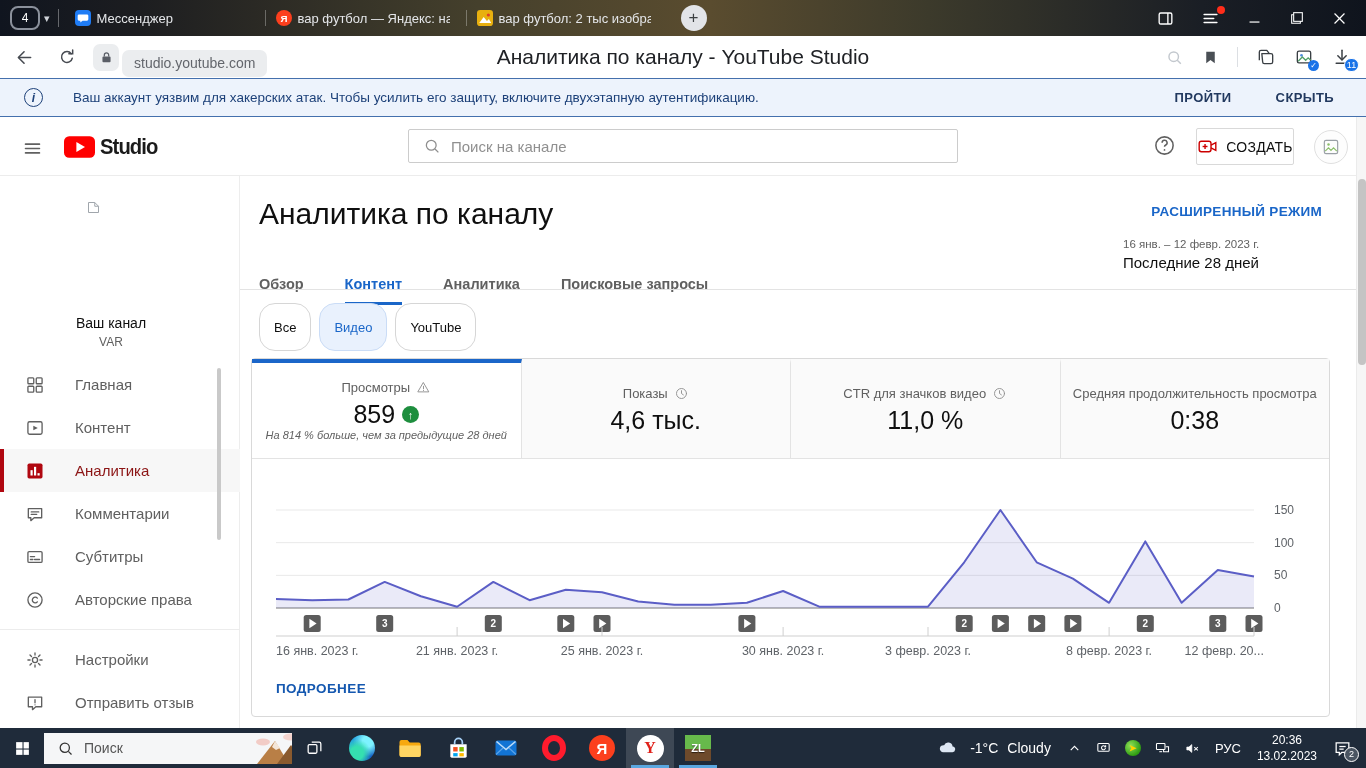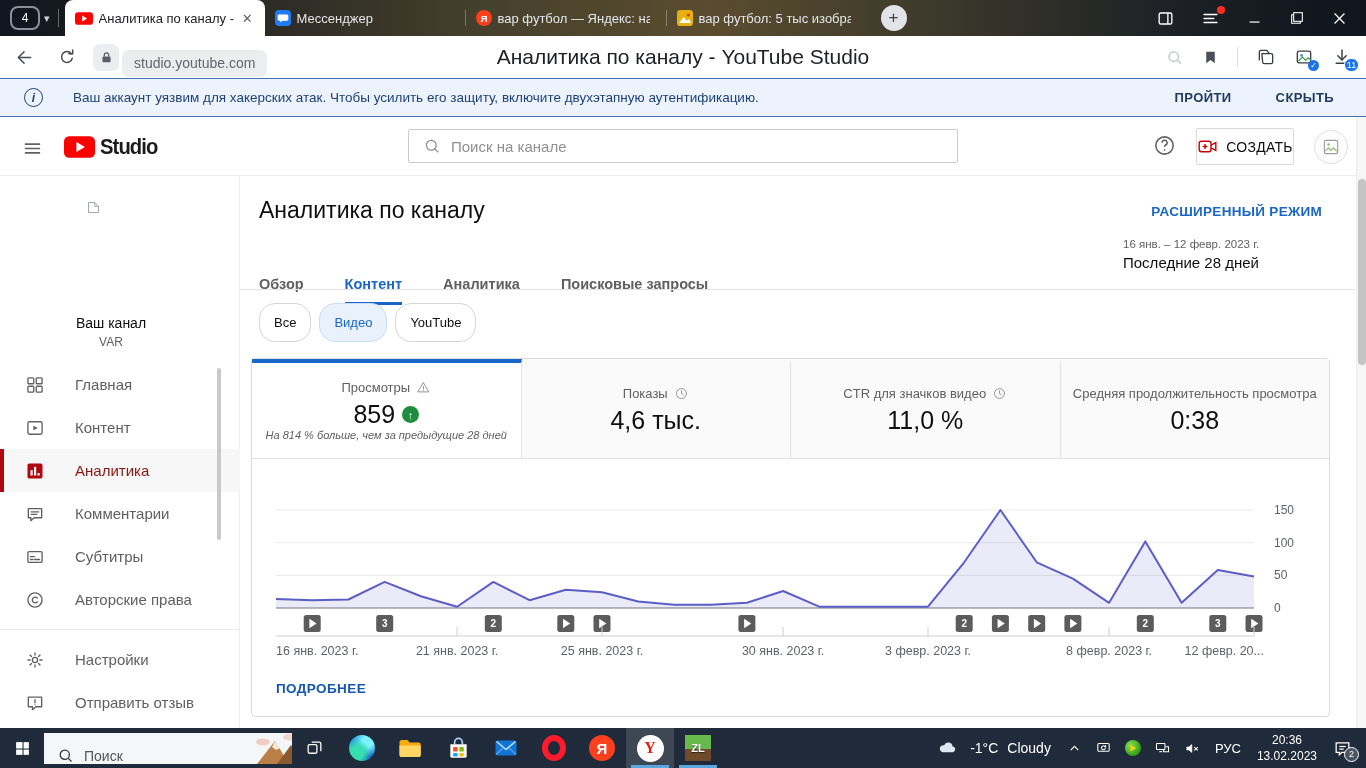--- a/index.html
+++ b/index.html
@@ -78,32 +78,32 @@
   .sitem .sic { width:20px; height:20px; margin-left:25px; display:flex; align-items:center; justify-content:center; }
   .sitem .slabel { margin-left:22px; font-size:15px; }
   .sitem.active { background:#f7f7f7; color:#8c1515; }
   .sitem.active::before { content:""; position:absolute; left:0; top:0; bottom:0; width:4px; background:#b00710; }
   .sitem.active .slabel { color:#8c1515; }
   .sdivider { height:1px; background:#ececec; margin:8px 0; }
   .side-scroll { position:absolute; right:18px; top:192px; width:4px; height:172px; background:#c9c9c9; border-radius:2px; }
 
   
   .main { position:absolute; top:176px; left:240px; width:1116px; height:552px; background:#fff; }
-  .m-title { position:absolute; left:19px; top:21px; font-size:23px; color:#0f0f0f; font-weight:400; }
+  .m-title { position:absolute; left:19px; top:21px; font-size:30px; color:#0f0f0f; font-weight:400; }
   .adv-link { position:absolute; right:34px; top:28px; font-size:13.5px; font-weight:bold; letter-spacing:.3px; color:#1a66c8; cursor:pointer; }
   .mtabs { position:absolute; left:19px; top:92px; display:flex; gap:41px; height:37px; }
   .mtab { font-size:14.5px; color:#606060; font-weight:bold; display:flex; align-items:flex-start; padding-top:8px; position:relative; cursor:pointer; }
   .mtab.active { color:#1a66c8; }
   .mtab.active::after { content:""; position:absolute; left:0; right:0; bottom:0; height:3px; background:#1a66c8; }
   .mtabs-border { position:absolute; left:0; top:113px; width:1116px; height:1px; background:#e3e3e3; }
   .datepick { position:absolute; left:883px; top:62px; width:250px; cursor:pointer; }
   .dp-range { font-size:11.5px; color:#606060; }
   .dp-preset { font-size:15px; color:#0f0f0f; margin-top:4px; }
   .chips { position:absolute; left:19px; top:127px; display:flex; gap:8px; }
-  .chip { height:39px; padding:0 14px; border-radius:16px; border:1px solid #d6d6d6; font-size:13px; color:#0f0f0f;
+  .chip { height:48px; padding:0 14px; border-radius:16px; border:1px solid #d6d6d6; font-size:13px; color:#0f0f0f;
     display:flex; align-items:center; background:#fff; cursor:pointer; }
   .chip.active { background:#e9f1fd; border-color:#cadcf6; color:#1a66c8; }
 
   .card { position:absolute; left:11px; top:182px; width:1079px; height:359px; border:1px solid #d9d9d9; border-radius:4px; background:#fff; }
   .metrics { display:flex; height:100px; border-bottom:1px solid #e3e3e3; }
   .metric { flex:1; background:#fafafa; border-right:1px solid #e3e3e3; border-top:4px solid #fafafa;
     display:flex; flex-direction:column; align-items:center; justify-content:center; cursor:pointer; }
   .metric:last-child { border-right:0; }
   .metric.active { background:#fff; border-top:4px solid #1b66c9; }
   .metric .mlabel { font-size:13px; color:#606060; display:flex; align-items:center; gap:6px; }
@@ -114,21 +114,21 @@
   .mic { color:#909090; display:flex; }
   .chart-wrap { position:absolute; left:0; top:96px; width:1079px; height:220px; }
   .details-link { position:absolute; left:24px; top:322px; font-size:13.5px; font-weight:bold; letter-spacing:.4px; color:#1558b0; cursor:pointer; }
 
   .page-scroll { position:absolute; top:117px; right:0; width:10px; height:611px; background:#f6f6f6; border-left:1px solid #ebebeb; }
   .page-thumb { position:absolute; top:62px; left:1px; width:8px; height:186px; background:#c4c4c4; border-radius:4px; }
 
   
   .taskbar { position:absolute; top:728px; left:0; width:1366px; height:40px; background:#1f2b3a; display:flex; align-items:center; }
   .tstart { width:44px; height:40px; display:flex; align-items:center; justify-content:center; }
-  .tsearch { width:248px; height:31px; background:#f5f6f7; display:flex; align-items:flex-end; position:relative; overflow:hidden; }
+  .tsearch { width:248px; height:31px; background:#f5f6f7; display:flex; align-items:center; position:relative; overflow:hidden; }
   .tsearch svg { margin:0 10px 0 13px; color:#333; }
   .tsearch input { border:0; outline:0; background:transparent; font-size:14px; color:#444; width:120px; }
   .tsearch input::placeholder { color:#555; }
   .tsearch-art { position:absolute; right:0; top:0; width:66px; height:31px; }
   .tva { width:44px; height:40px; display:flex; align-items:center; justify-content:center; color:#fff; }
   .tapps { display:flex; margin-left:2px; }
   .tapp { width:48px; height:40px; display:flex; align-items:center; justify-content:center; position:relative; cursor:pointer; }
   .tapp.active { background:rgba(255,255,255,.14); }
   .tapp.running::after { content:""; position:absolute; bottom:0; left:5px; right:5px; height:3px; background:#5aa7e0; }
   .ic-edge { width:26px; height:26px; border-radius:50%;
@@ -156,30 +156,20 @@
 </head>
 <body>
 
 <div class="tabstrip">
   <div class="tab-counter">
       <span>4</span>
     </div>
   <span class="tab-counter-chev">▾</span>
   <div class="strip-sep"></div>
   <div class="tabs" id="tabs">
-      <div class="tab active">
-        <span class="ticon">
-          <svg viewBox="0 0 20 14" width="18" height="13">
-            <rect width="20" height="14" rx="3.5" fill="#f00"></rect>
-            <path d="M8 3.8 l5.4 3.2 L8 10.2z" fill="#fff"></path>
-          </svg>
-        </span>
-        <span class="t-title">Аналитика по каналу -</span>
-        <span class="t-close">✕</span>
-      </div>
       <div class="tab">
         <span class="ticon">
           <svg viewBox="0 0 18 18" width="16" height="16">
             <rect width="18" height="18" rx="4.5" fill="#1f7cf5"></rect>
             <path d="M4.5 5 h9 a1.5 1.5 0 0 1 1.5 1.5 v4 a1.5 1.5 0 0 1 -1.5 1.5 h-5 L6 14 v-2 h-1.5 A1.5 1.5 0 0 1 3 10.5 v-4 A1.5 1.5 0 0 1 4.5 5z" fill="#fff"></path>
           </svg>
         </span>
         <span class="t-title">Мессенджер</span>
       </div>
       <div class="tab-div"></div>
@@ -194,21 +184,21 @@
       </div>
       <div class="tab-div"></div>
       <div class="tab">
         <span class="ticon">
           <svg viewBox="0 0 18 18" width="16" height="16">
             <rect width="18" height="18" rx="3.5" fill="#e8b00f"></rect>
             <circle cx="12.8" cy="5.6" r="1.8" fill="#e23d28"></circle>
             <path d="M2.5 14.5 L7.5 8 l3.7 4.4 2.2-2.2 2.6 4.3 z" fill="#fff"></path>
           </svg>
         </span>
-        <span class="t-title">вар футбол: 5 тыс изобра</span>
+        <span class="t-title">вар футбол: 2 тыс изобра</span>
       </div>
       <div class="newtab">+</div>
     </div>
   <div class="strip-right">
     <span class="ticon">
       <svg viewBox="0 0 24 24" width="19" height="19" fill="none" stroke="currentColor" stroke-width="1.7" stroke-linejoin="round">
           <rect x="4" y="5" width="16" height="14" rx="2"></rect>
           <line x1="15" y1="5" x2="15" y2="19"></line>
         </svg>
     </span>

